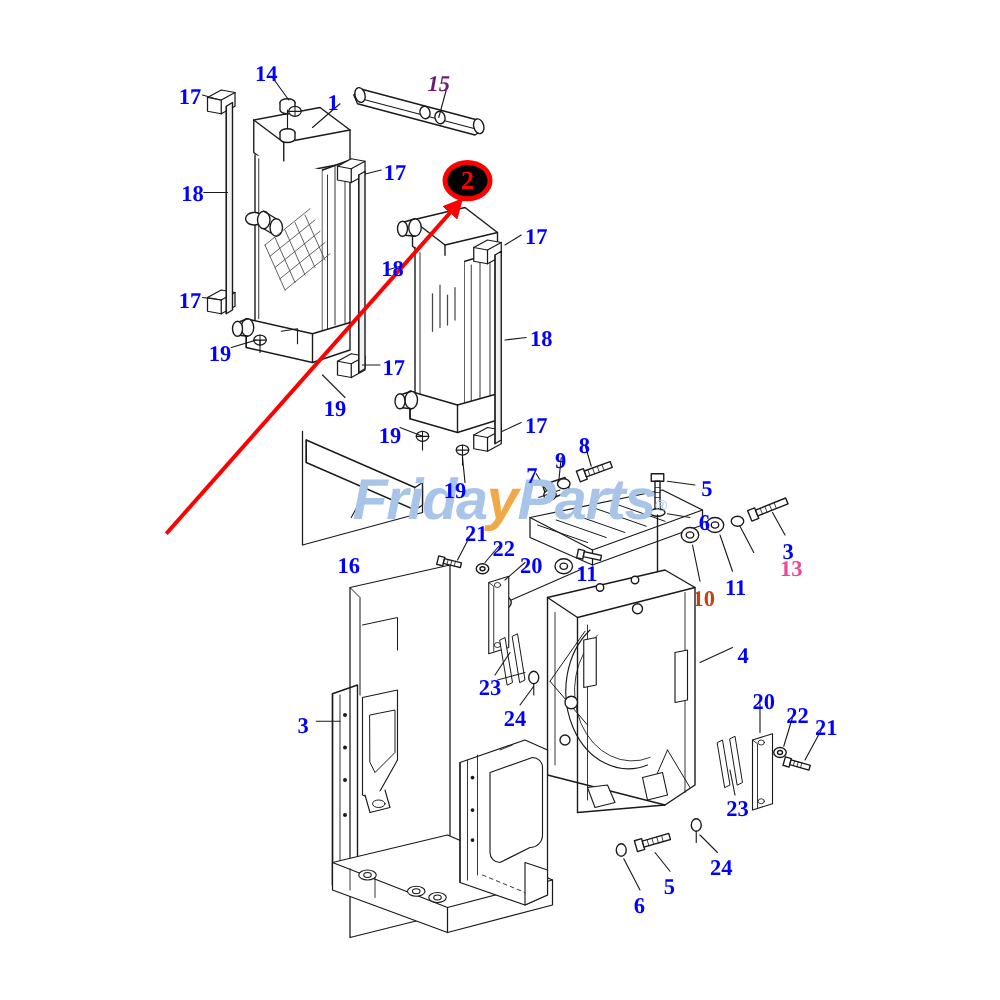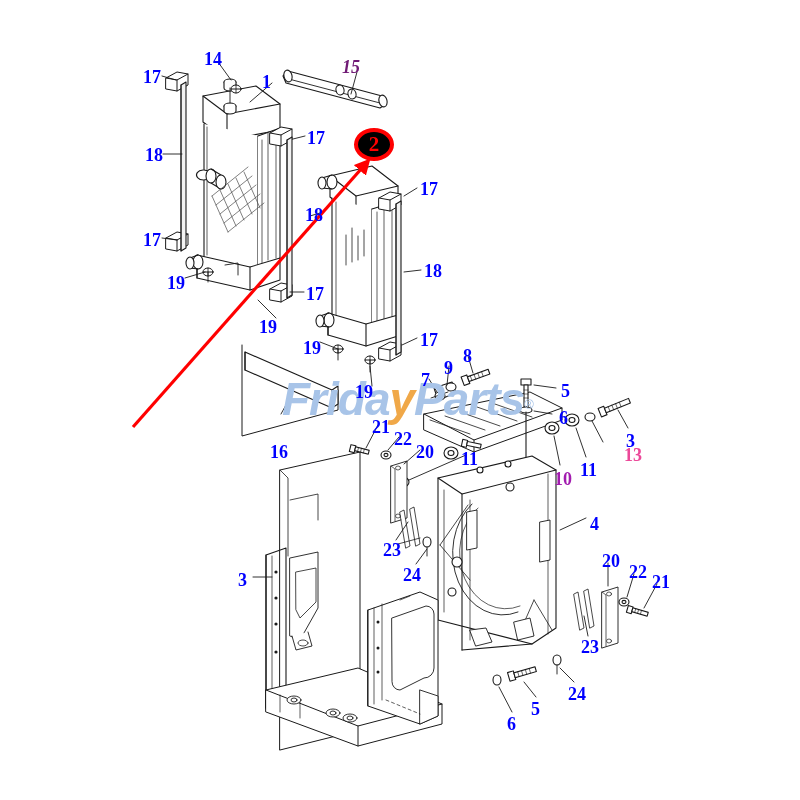--- a/index.html
+++ b/index.html
@@ -445,21 +445,21 @@
       <div class="callnum" style="left: 420px; top: 331px; color: rgb(0, 0, 255);">17</div>
       <div class="callnum" style="left: 355px; top: 383px; color: rgb(0, 0, 255);">19</div>
       <div class="callnum" style="left: 444px; top: 359px; color: rgb(0, 0, 255);">9</div>
       <div class="callnum" style="left: 463px; top: 347px; color: rgb(0, 0, 255);">8</div>
       <div class="callnum" style="left: 421px; top: 371px; color: rgb(0, 0, 255);">7</div>
       <div class="callnum" style="left: 561px; top: 382px; color: rgb(0, 0, 255);">5</div>
       <div class="callnum" style="left: 559px; top: 409px; color: rgb(0, 0, 255);">6</div>
       <div class="callnum" style="left: 626px; top: 432px; color: rgb(0, 0, 255);">3</div>
       <div class="callnum" style="left: 600px; top: 446px; color: #ec4899; margin-left: 24px;">13</div>
       <div class="callnum" style="left: 580px; top: 461px; color: rgb(0, 0, 255);">11</div>
-      <div class="callnum" style="left: 554px; top: 470px; color: #a21caf;">10</div>
+      <div class="callnum" style="left: 554px; top: 470px; color: #c2410c;">10</div>
       <div class="callnum" style="left: 461px; top: 450px; color: rgb(0, 0, 255);">11</div>
       <div class="callnum" style="left: 270px; top: 443px; color: rgb(0, 0, 255);">16</div>
       <div class="callnum" style="left: 372px; top: 418px; color: rgb(0, 0, 255);">21</div>
       <div class="callnum" style="left: 394px; top: 430px; color: rgb(0, 0, 255);">22</div>
       <div class="callnum" style="left: 416px; top: 443px; color: rgb(0, 0, 255);">20</div>
       <div class="callnum" style="left: 383px; top: 541px; color: rgb(0, 0, 255);">23</div>
       <div class="callnum" style="left: 403px; top: 566px; color: rgb(0, 0, 255);">24</div>
       <div class="callnum" style="left: 590px; top: 515px; color: rgb(0, 0, 255);">4</div>
       <div class="callnum" style="left: 238px; top: 571px; color: rgb(0, 0, 255);">3</div>
       <div class="callnum" style="left: 602px; top: 552px; color: rgb(0, 0, 255);">20</div>

